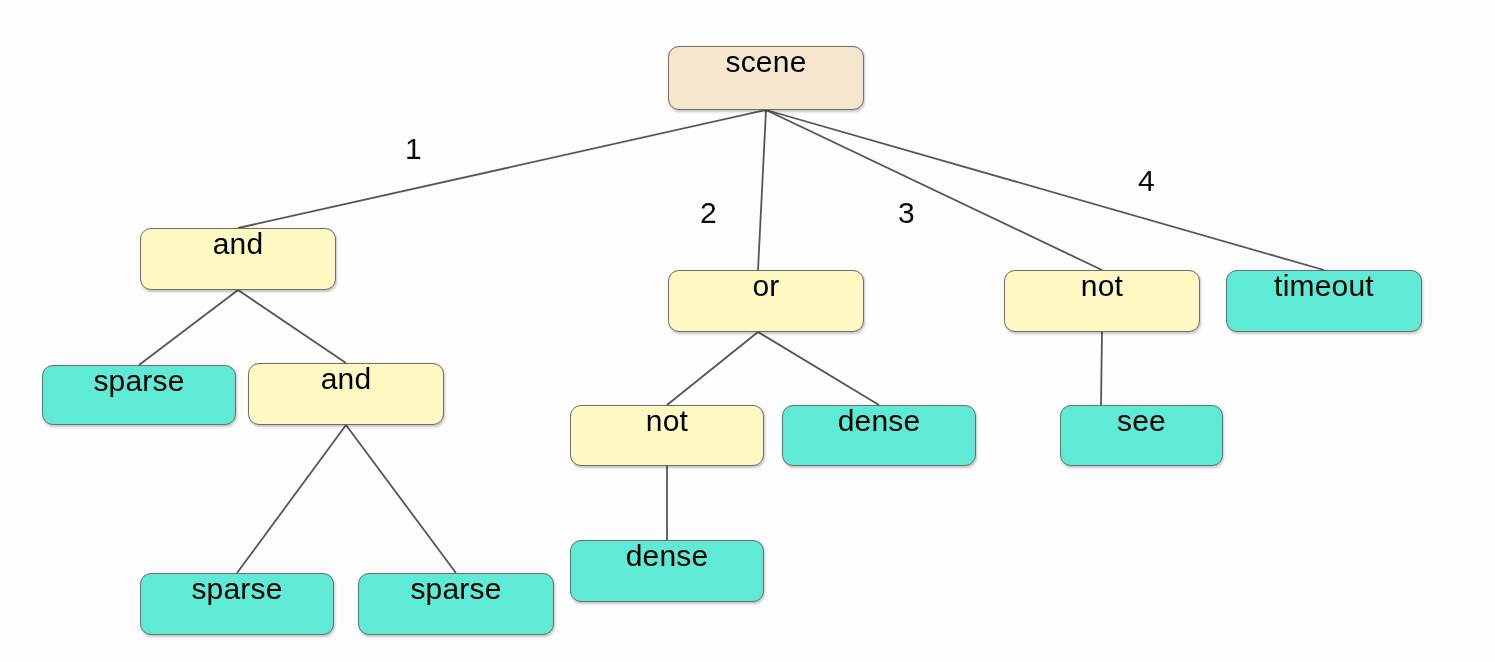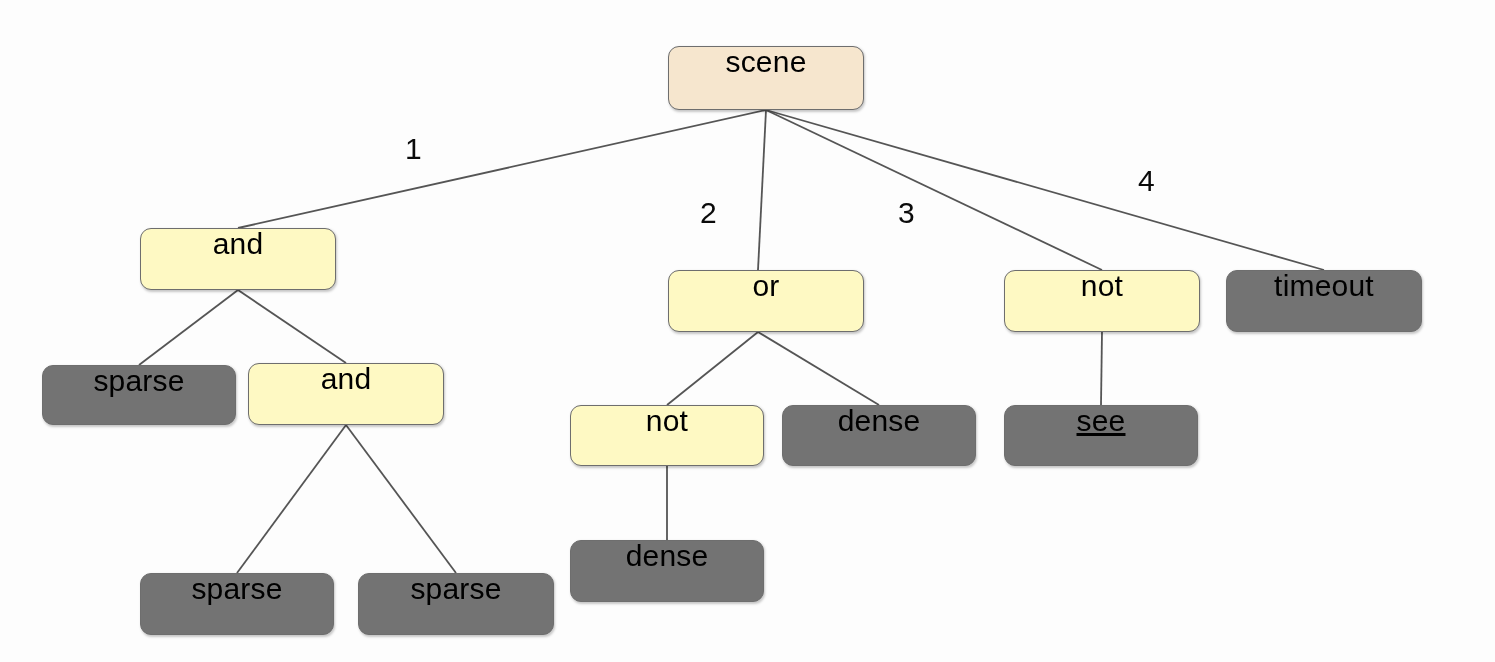--- a/index.html
+++ b/index.html
@@ -34,21 +34,21 @@
     justify-content: center;
     color: #000000;
     font-size: 30px;
     line-height: 1;
     letter-spacing: 0.2px;
     box-shadow: 1px 1.5px 2.5px rgba(0,0,0,0.22);
     z-index: 2;
   }
   .node-root { background: #f6e6ce; }
   .node-op   { background: #fef9c3; }
-  .node-leaf { background: #737373; }
+  .node-leaf { background: #5eead4; }
   .edge-label {
     position: absolute;
     font-size: 30px;
     color: #0a0a0a;
     line-height: 1;
     z-index: 3;
     white-space: nowrap;
   }
 </style>
 </head>
@@ -89,21 +89,21 @@
     </div>
     <div class="tree-node node-op" style="left: 248px; top: 363px; width: 196px; height: 62px;">
       <span>and</span>
     </div>
     <div class="tree-node node-op" style="left: 570px; top: 405px; width: 194px; height: 61px;">
       <span>not</span>
     </div>
     <div class="tree-node node-leaf" style="left: 782px; top: 405px; width: 194px; height: 61px;">
       <span>dense</span>
     </div>
-    <div class="tree-node node-leaf" style="left: 1004px; top: 405px; width: 194px; height: 61px; text-decoration: underline;">
+    <div class="tree-node node-leaf" style="left: 1060px; top: 405px; width: 163px; height: 61px;">
       <span>see</span>
     </div>
     <div class="tree-node node-leaf" style="left: 570px; top: 540px; width: 194px; height: 62px;">
       <span>dense</span>
     </div>
     <div class="tree-node node-leaf" style="left: 140px; top: 573px; width: 194px; height: 62px;">
       <span>sparse</span>
     </div>
     <div class="tree-node node-leaf" style="left: 358px; top: 573px; width: 196px; height: 62px;">
       <span>sparse</span>

